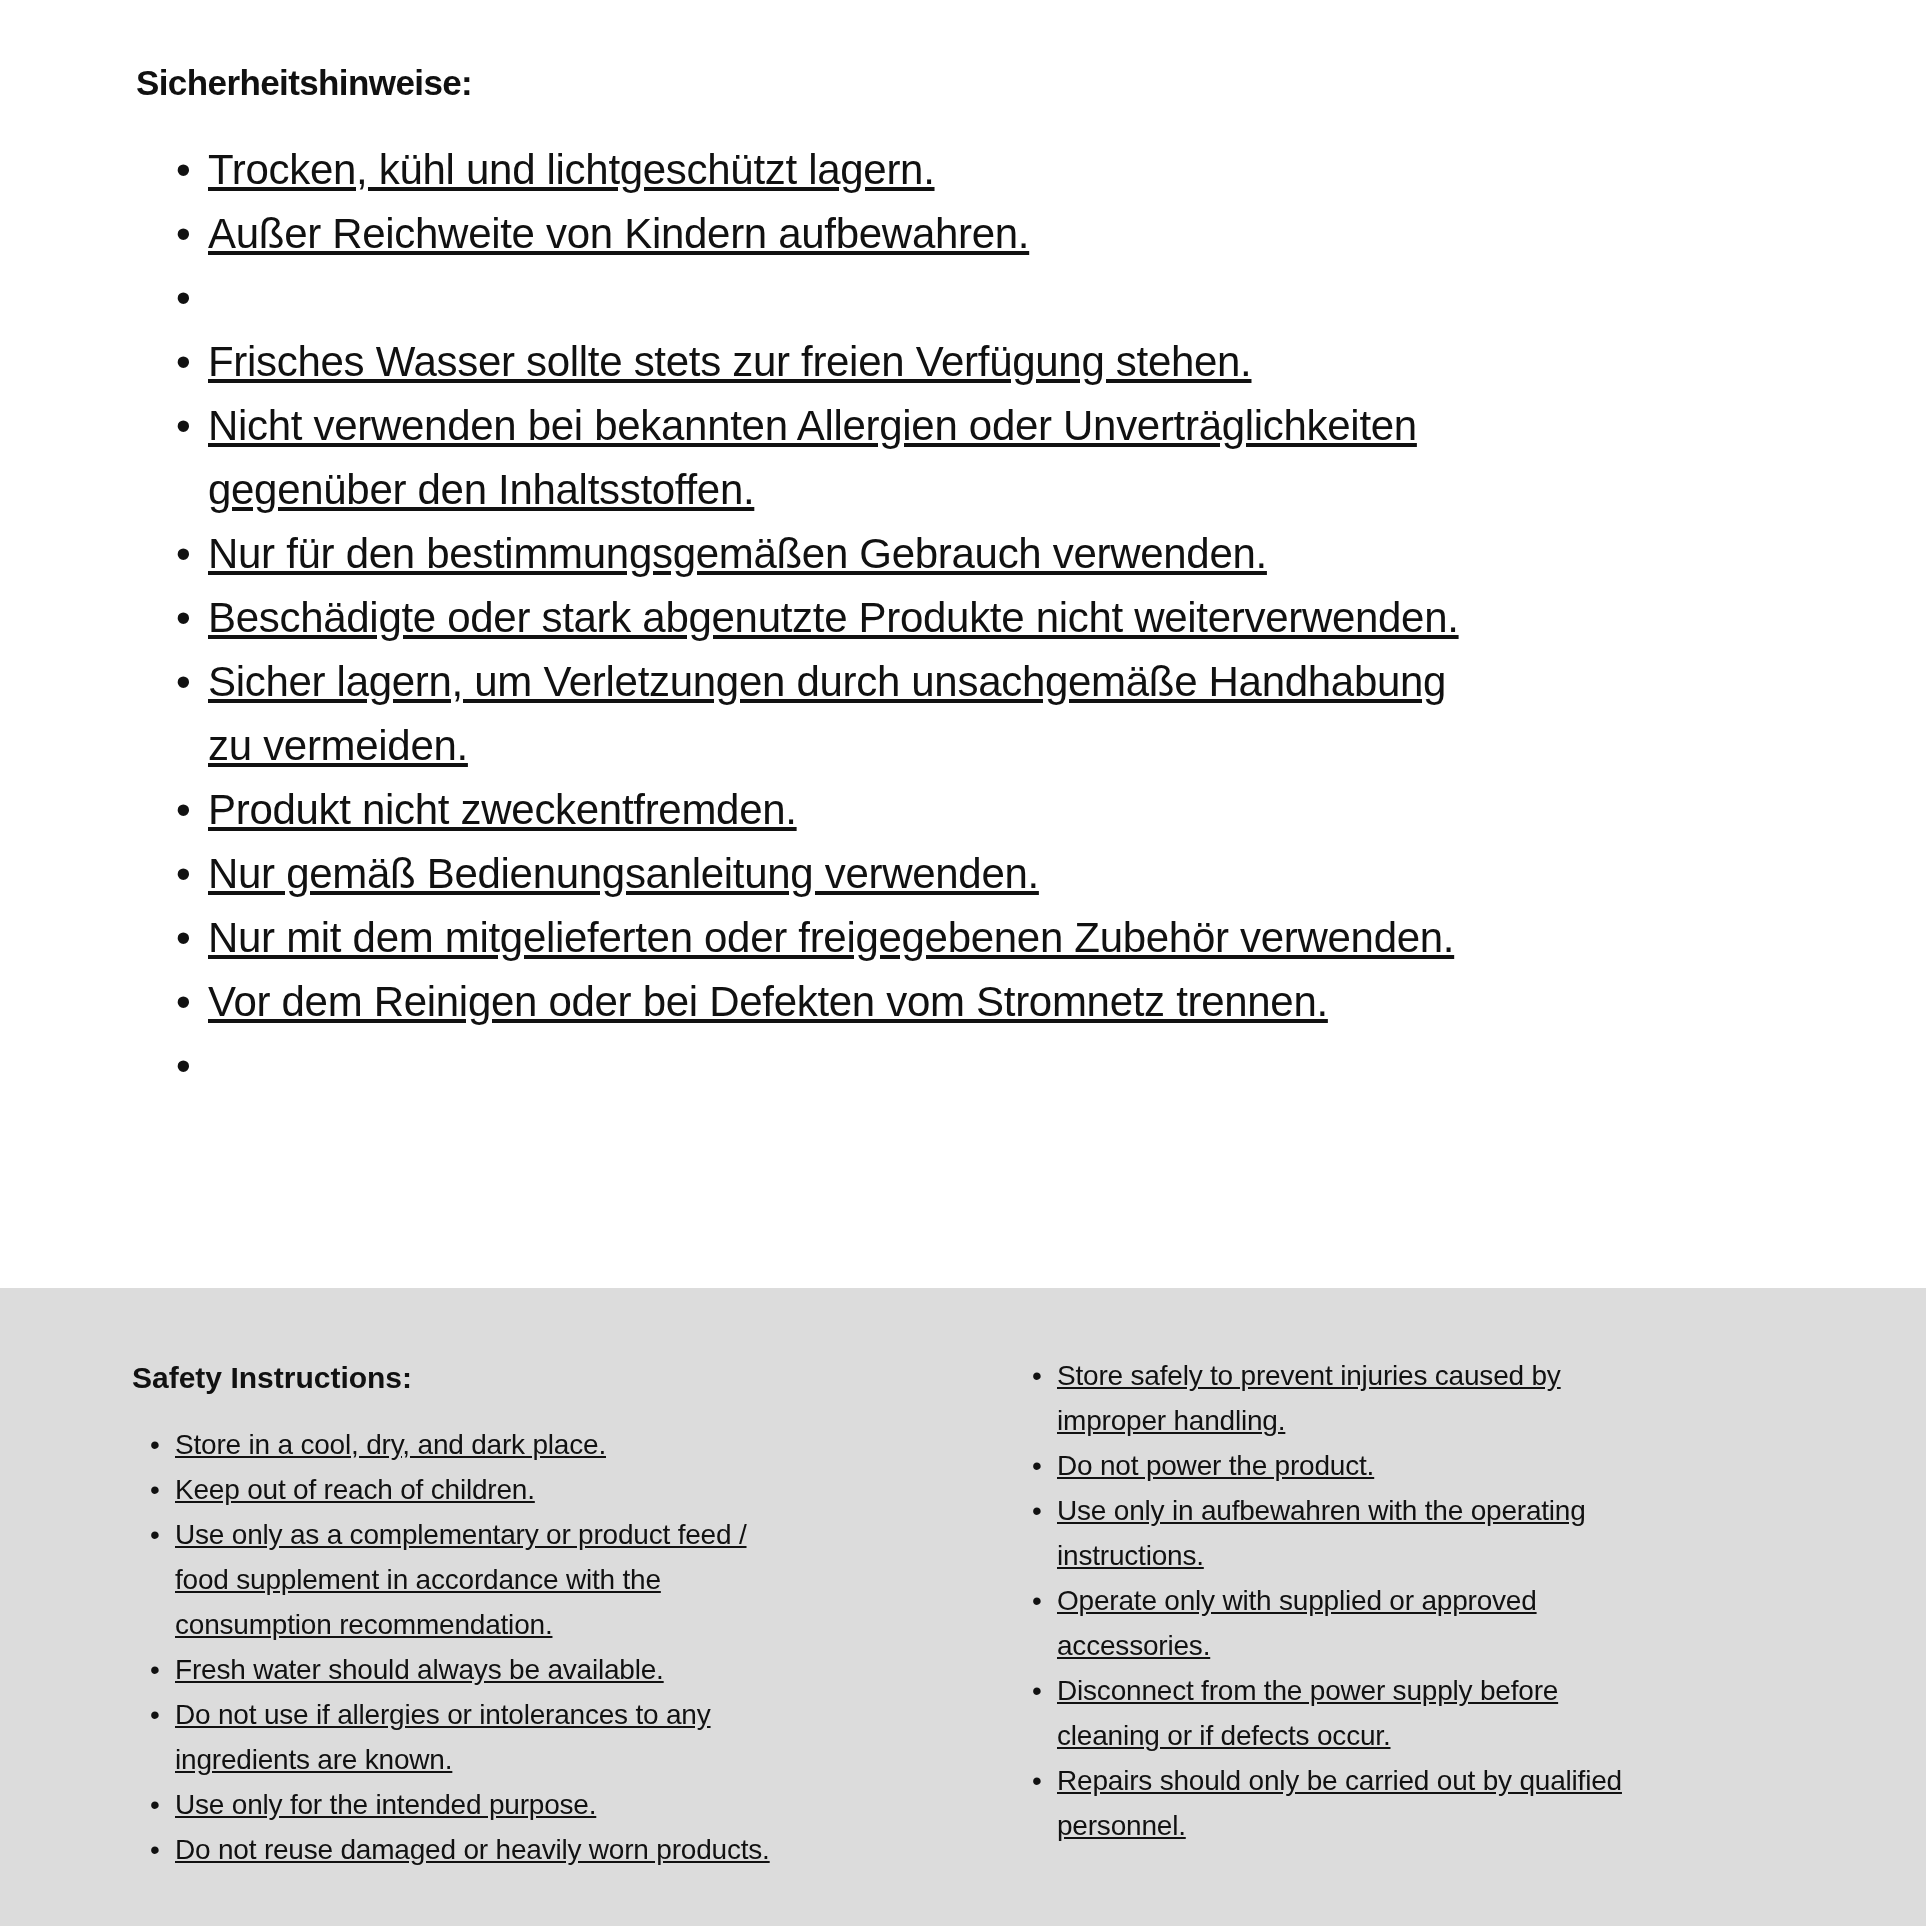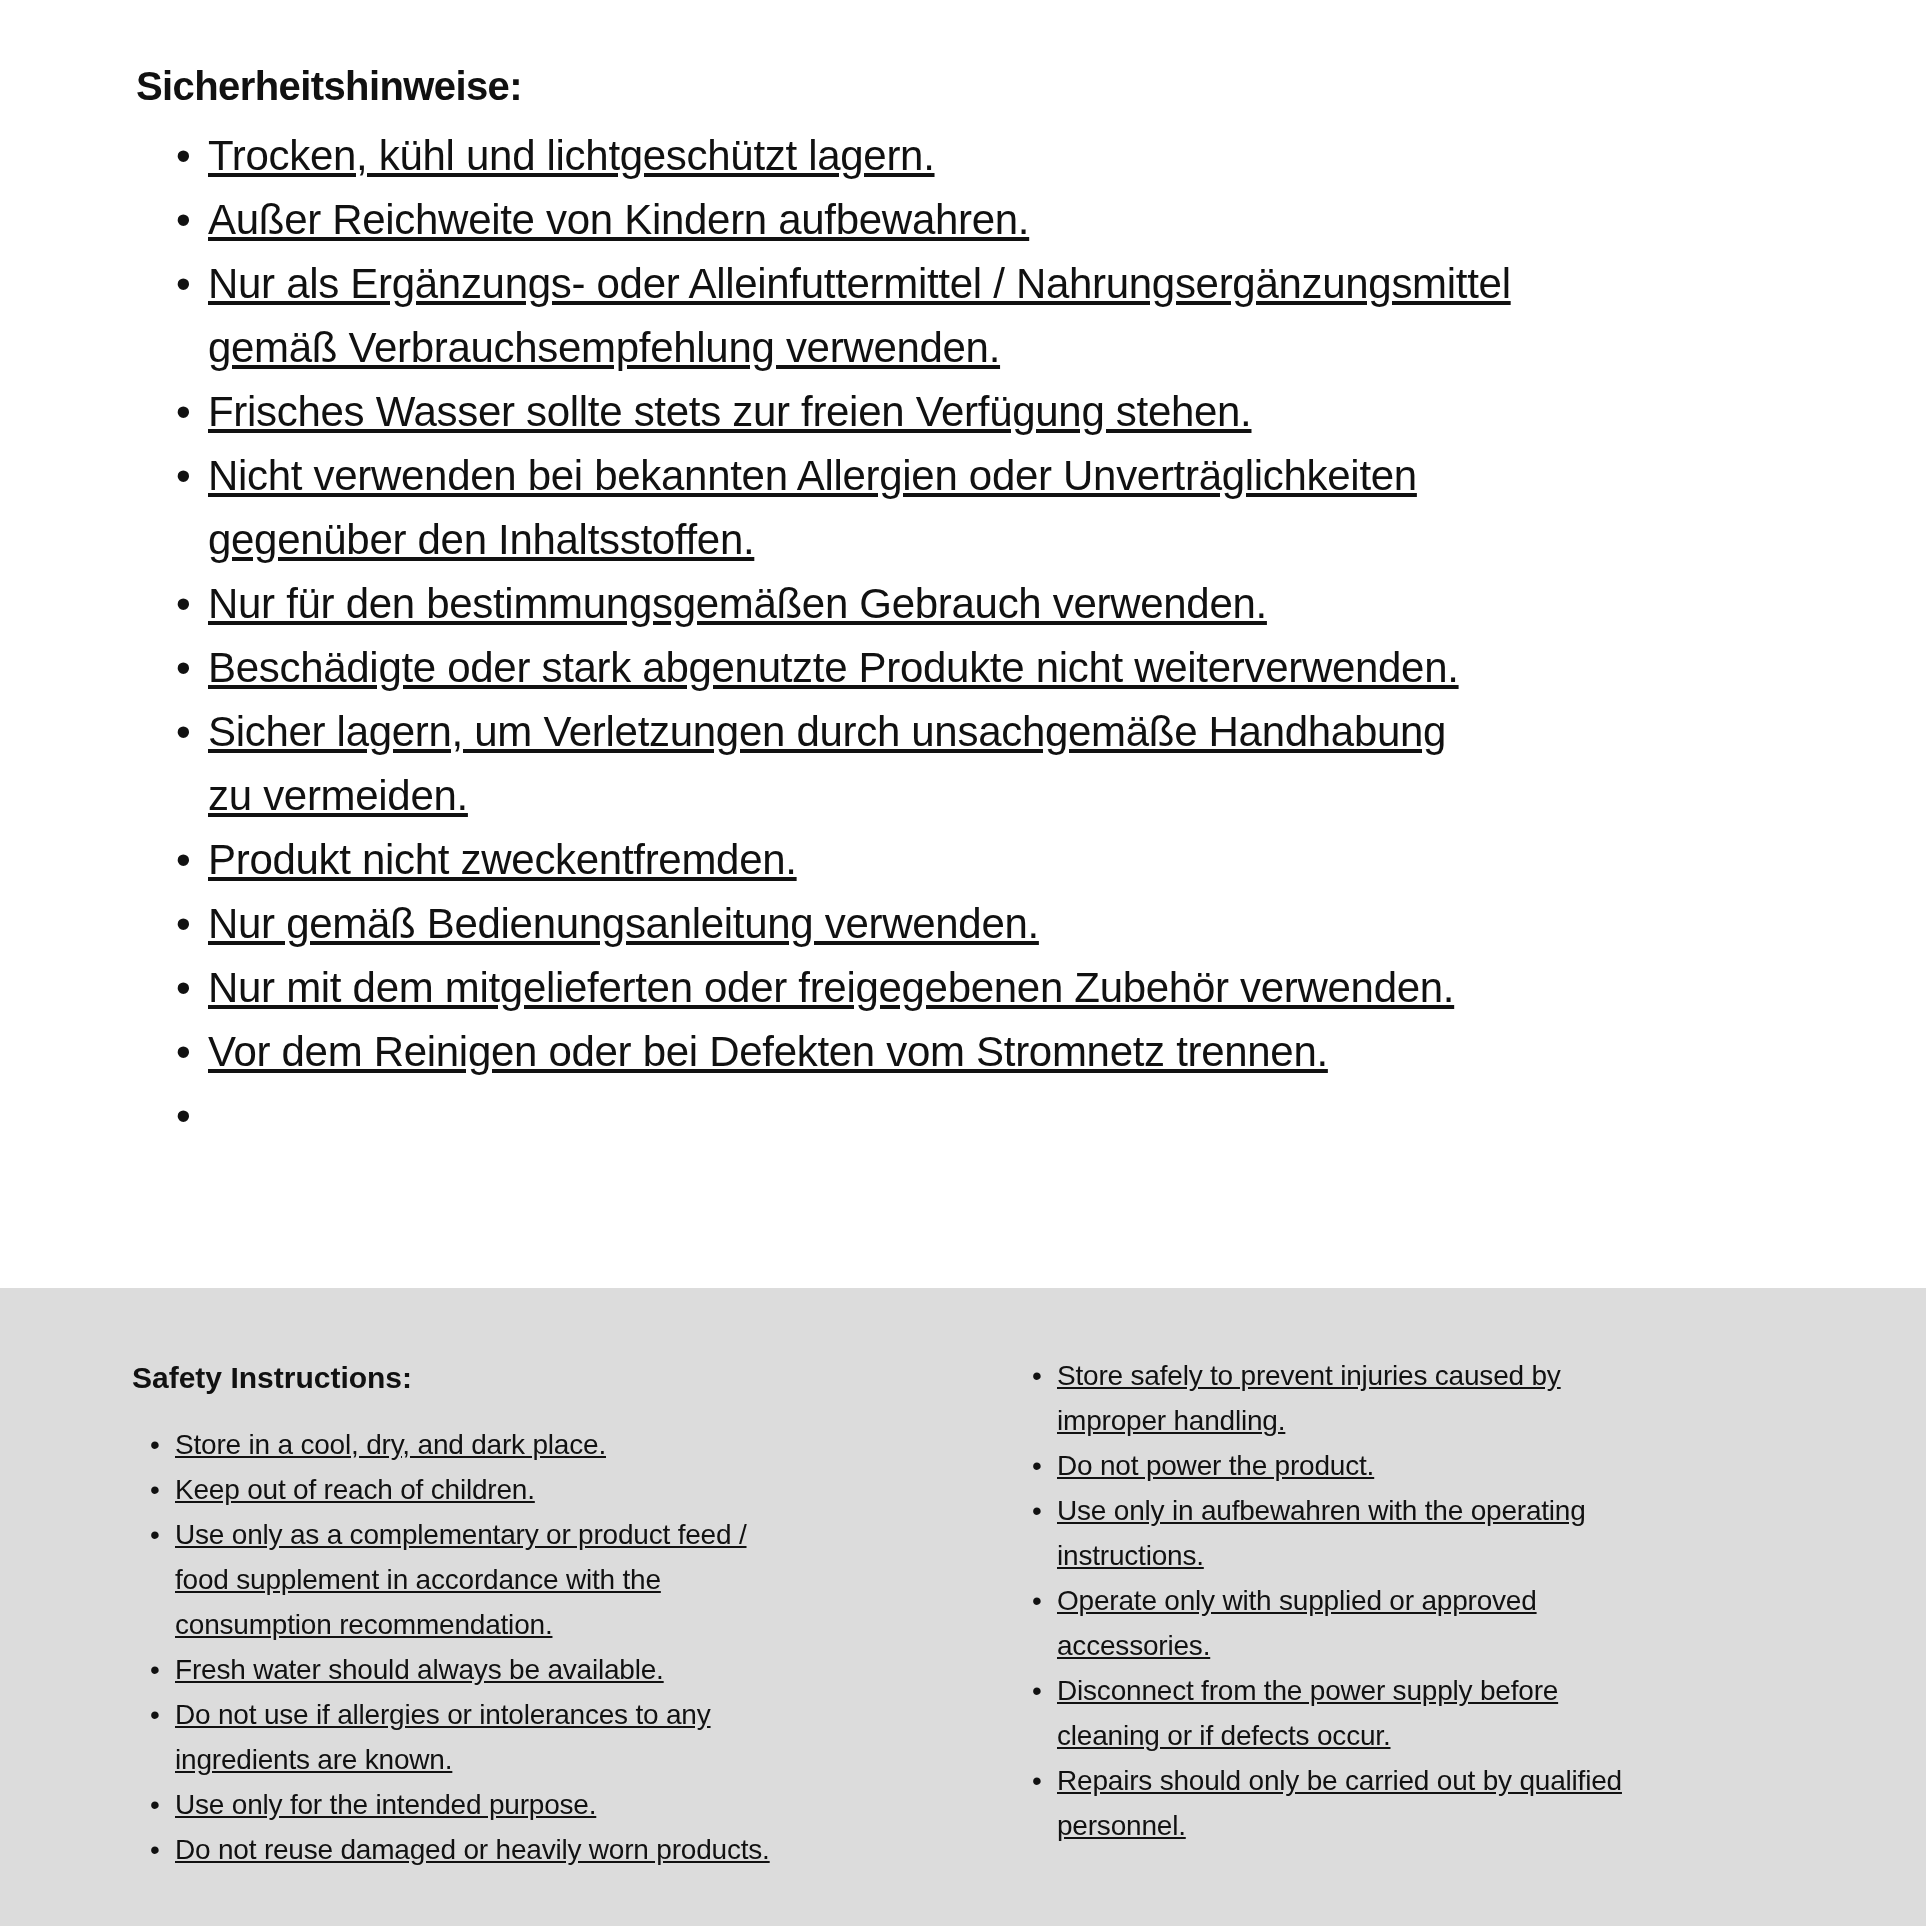--- a/index.html
+++ b/index.html
@@ -11,22 +11,22 @@
   }
   .page { width: 1926px; height: 1926px; display: flex; flex-direction: column; overflow: hidden; }
 
   
   .de-section {
     height: 1289px; box-sizing: border-box;
     padding: 64px 71px 0 136px;
     background: #ffffff;
   }
   .de-heading {
-    margin: 0 0 16px 0;
-    font-size: 40px; font-weight: bold; line-height: 1.1;
+    margin: 0 0 35px 0;
+    font-size: 35px; font-weight: bold; line-height: 1.1;
     letter-spacing: -0.6px;
   }
   .list { list-style: none; margin: 0; padding: 0; }
   .de-list { margin-left: 40px; font-size: 42px; line-height: 64px; letter-spacing: -0.3px; }
   .de-list li { display: flex; align-items: flex-start; }
   .de-list .bullet { flex: 0 0 32px; width: 32px; }
   .txt { white-space: pre-line; text-decoration: underline; }
 
   
   .en-section {
@@ -57,22 +57,20 @@
         <li>
           <span class="bullet">•</span>
           <span class="txt">Trocken, kühl und lichtgeschützt lagern.</span>
         </li>
         <li>
           <span class="bullet">•</span>
           <span class="txt">Außer Reichweite von Kindern aufbewahren.</span>
         </li>
         <li>
           <span class="bullet">•</span>
-          <span class="txt">Nur als Ergänzungs- oder Alleinfuttermittel / Nahrungsergänzungsmittel
-gemäß Verbrauchsempfehlung verwenden.</span>
         </li>
         <li>
           <span class="bullet">•</span>
           <span class="txt">Frisches Wasser sollte stets zur freien Verfügung stehen.</span>
         </li>
         <li>
           <span class="bullet">•</span>
           <span class="txt">Nicht verwenden bei bekannten Allergien oder Unverträglichkeiten
 gegenüber den Inhaltsstoffen.</span>
         </li>

